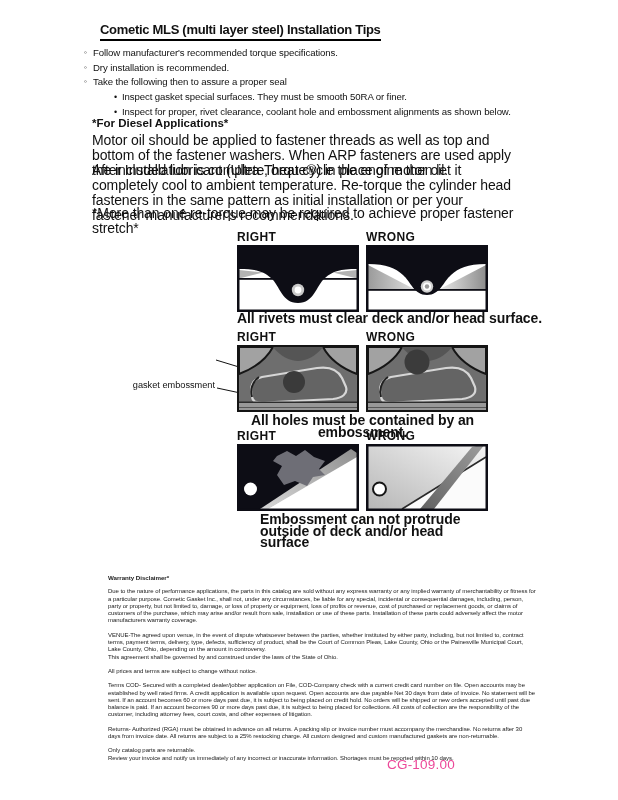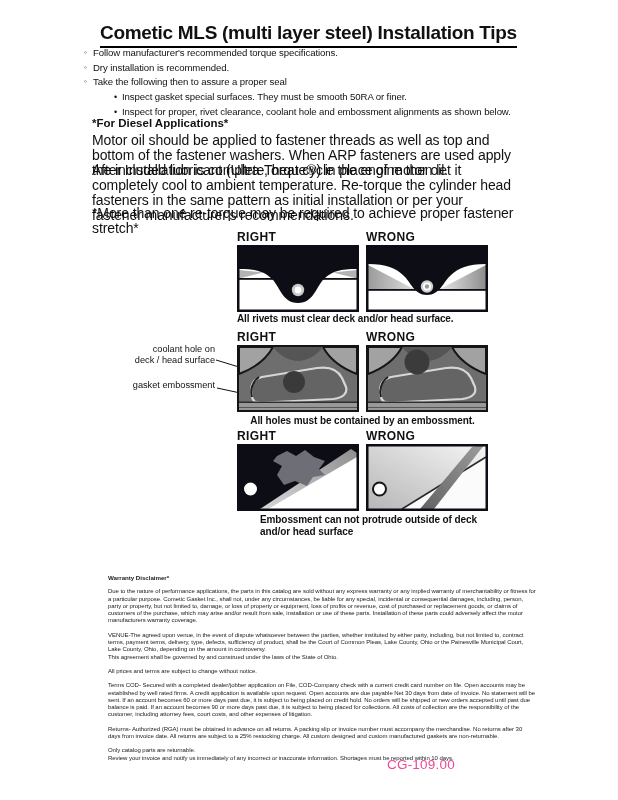--- a/index.html
+++ b/index.html
@@ -1,34 +1,34 @@
 <!DOCTYPE html>
 <html><head>
 <meta charset="utf-8">
 <style>
   html,body{margin:0;padding:0;background:#e8e8e8;}
   .page{position:relative;width:618px;height:800px;background:#ffffff;margin:0 auto;
         font-family:"Liberation Sans",sans-serif;color:#111;overflow:hidden;}
   .abs{position:absolute;}
 
-  .title{left:100px;top:22px;font-size:19px;font-weight:bold;letter-spacing:-0.3px;
+  .title{left:100px;top:22px;font-size:13px;font-weight:bold;letter-spacing:-0.3px;
          border-bottom:2px solid #000;padding-bottom:2px;}
 
   .bullets{left:84px;top:46px;font-size:9.6px;letter-spacing:-0.1px;line-height:14.7px;width:440px;}
   .b-row{display:flex;}
   .b-row .marker{width:9px;flex:0 0 9px;font-size:8px;line-height:14.7px;}
   .b-sub{padding-left:30px;}
   .b-sub .marker{width:8px;flex:0 0 8px;font-size:9px;}
 
   .diesel-h{left:92px;top:117px;font-size:11.5px;font-weight:bold;}
   .para{left:92px;font-size:14px;letter-spacing:-0.1px;line-height:15px;width:422px;}
   .p1{top:133px;} .p2{top:163px;} .pnote{top:206px;}
 
   .rw-label{width:122px;text-align:left;font-size:12px;font-weight:600;letter-spacing:0.4px;}
-  .caption{font-size:10px;font-weight:bold;letter-spacing:-0.1px;line-height:11.5px;}
+  .caption{font-size:14px;font-weight:bold;letter-spacing:-0.1px;line-height:11.5px;}
   .figbox{width:122px;height:67px;}
   .figbox svg{display:block;}
 
   .anno{font-size:9.2px;line-height:10.5px;text-align:right;}
 
   .disclaimer{left:108px;top:574px;width:428px;font-size:6px;line-height:7.3px;letter-spacing:-0.05px;color:#222;}
   .disclaimer .dh{font-weight:bold;margin:0 0 7px 0;font-size:6.2px;}
   .disclaimer p{margin:0 0 7px 0;}
   .disclaimer p.tight{margin:0;}
 
@@ -107,24 +107,20 @@
       <circle cx="61" cy="41.5" r="2.2" fill="#9a9a9a"></circle>
       <rect x="1.25" y="1.25" width="119.5" height="64.5" fill="none" stroke="#0d0d15" stroke-width="2.5"></rect>
     </svg>
   </div>
 
   <div class="abs caption" style="left:237px;top:313px;">All rivets must clear deck and/or head surface.</div>
 
   <div class="abs rw-label" style="left:237px;top:330px;">RIGHT</div>
   <div class="abs rw-label" style="left:366px;top:330px;">WRONG</div>
 
-  <div class="abs anno" style="left:105px;top:344px;width:110px;">
-    <div>coolant hole on</div>
-    <div>deck / head surface</div>
-  </div>
   <div class="abs anno" style="left:95px;top:380px;width:120px;">gasket embossment</div>
 
   <svg class="abs" style="left:215px;top:344px;" width="85" height="60" viewBox="0 0 85 60">
     <line x1="1" y1="16" x2="70" y2="37" stroke="#111" stroke-width="1"></line>
     <line x1="2" y1="44" x2="44" y2="53" stroke="#111" stroke-width="1"></line>
   </svg>
 
   <div class="abs figbox" style="left:237px;top:345px;">
     <svg width="122" height="67" viewBox="0 0 122 67">
       <rect x="0" y="0" width="122" height="67" fill="#6e6e6e"></rect>

